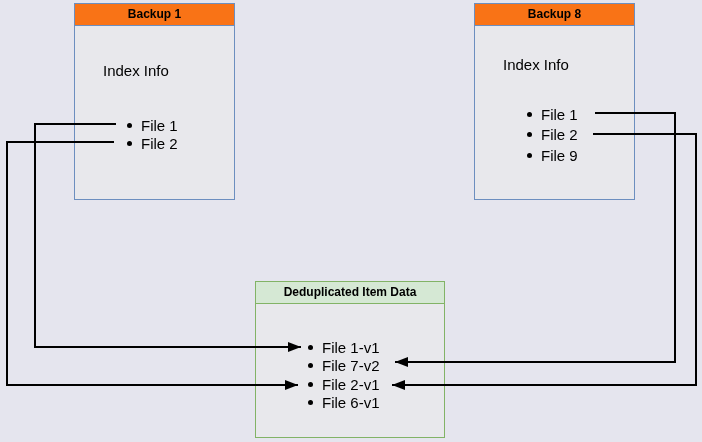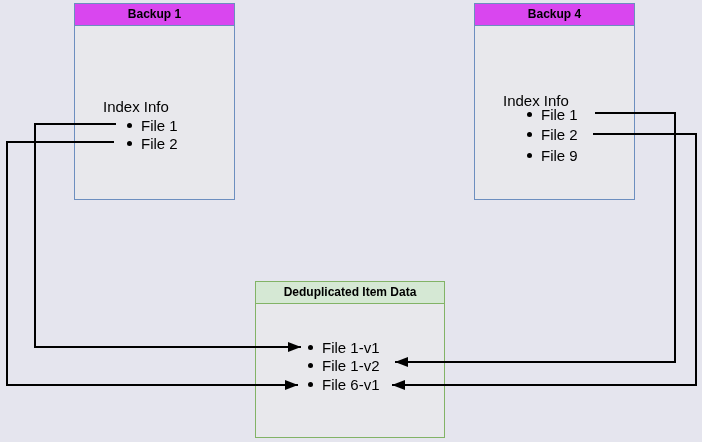--- a/index.html
+++ b/index.html
@@ -26,35 +26,34 @@
     height: 21px;
     line-height: 21px;
     text-align: center;
     font-size: 12px;
     font-weight: bold;
     border-bottom: 1px solid;
     white-space: nowrap;
   }
   
   .box-blue { border-color: #6c8ebf; }
-  .box-blue .box-header { background: #d946ef; border-bottom-color: #6c8ebf; }
+  .box-blue .box-header { background: #f97316; border-bottom-color: #6c8ebf; }
   
   .box-green { border-color: #82b366; }
   .box-green .box-header { background: #d5e8d4; border-bottom-color: #82b366; }
 
   #backup1-box { left: 74px; top: 3px; width: 161px; height: 197px; }
   #backup2-box { left: 474px; top: 3px; width: 161px; height: 197px; }
   #dedup-box   { left: 255px; top: 281px; width: 190px; height: 157px; }
 
   .subtitle {
     position: absolute;
     left: 28px;
     font-size: 15px;
     white-space: nowrap;
-    margin-top: 36px;
   }
   #backup1-box .subtitle { top: 58px; }
   #backup2-box .subtitle { top: 52px; }
 
   ul.items {
     position: absolute;
     left: 52px;
     margin: 0;
     padding: 0;
     list-style: none;
@@ -104,21 +103,21 @@
       </li>
       <li>
         <span class="dot"></span>
         <span>File 2</span>
       </li>
     </ul>
   </div>
 
   <div class="box box-blue" id="backup2-box">
     <div class="box-header">
-      <span>Backup 4</span>
+      <span>Backup 8</span>
     </div>
     <div class="subtitle">Index Info</div>
     <ul class="items">
       <li>
         <span class="dot"></span>
         <span>File 1</span>
       </li>
       <li>
         <span class="dot"></span>
         <span>File 2</span>
@@ -134,21 +133,25 @@
     <div class="box-header">
       <span>Deduplicated Item Data</span>
     </div>
     <ul class="items">
       <li>
         <span class="dot"></span>
         <span>File 1-v1</span>
       </li>
       <li>
         <span class="dot"></span>
-        <span>File 1-v2</span>
+        <span>File 7-v2</span>
+      </li>
+      <li>
+        <span class="dot"></span>
+        <span>File 2-v1</span>
       </li>
       <li>
         <span class="dot"></span>
         <span>File 6-v1</span>
       </li>
     </ul>
   </div>
 
   <svg class="connectors" viewBox="0 0 702 442">
     <defs>

